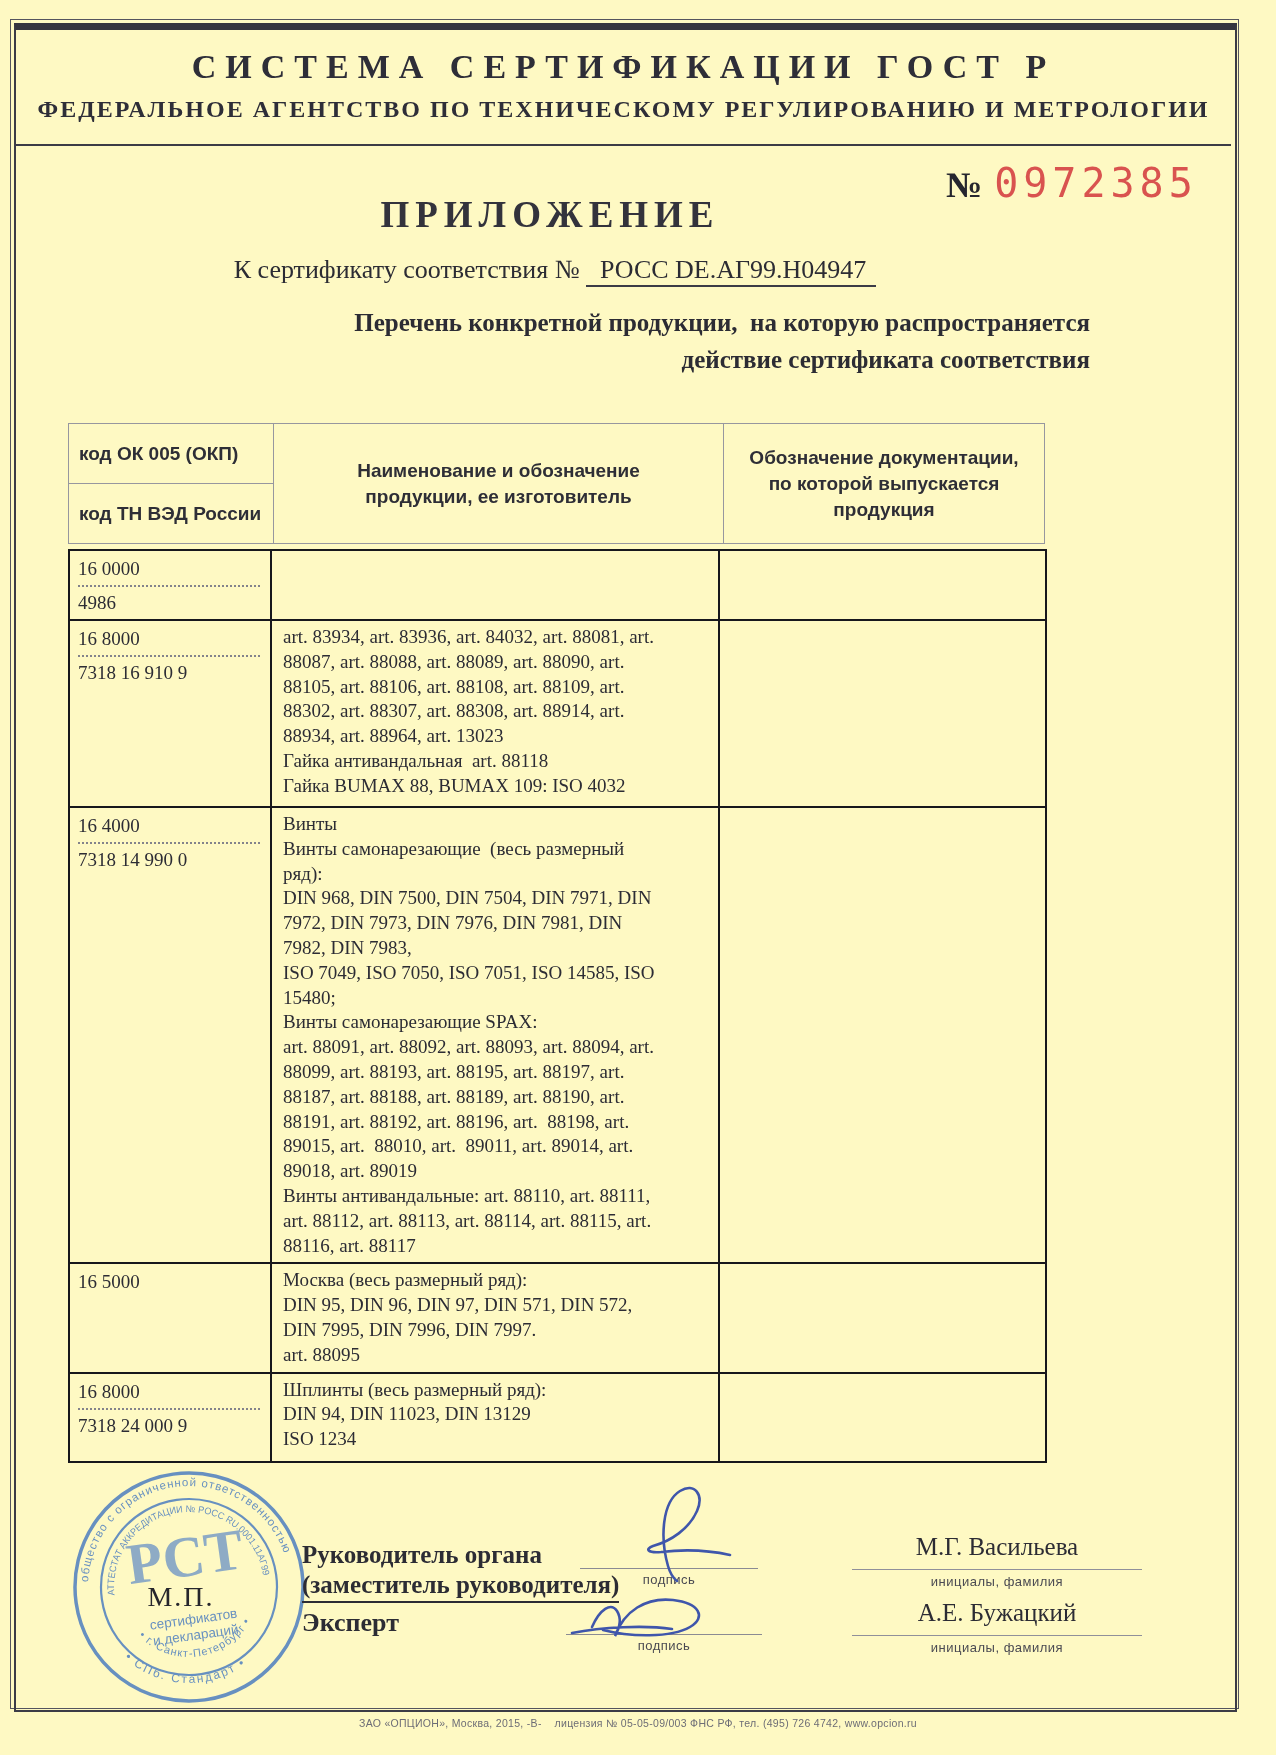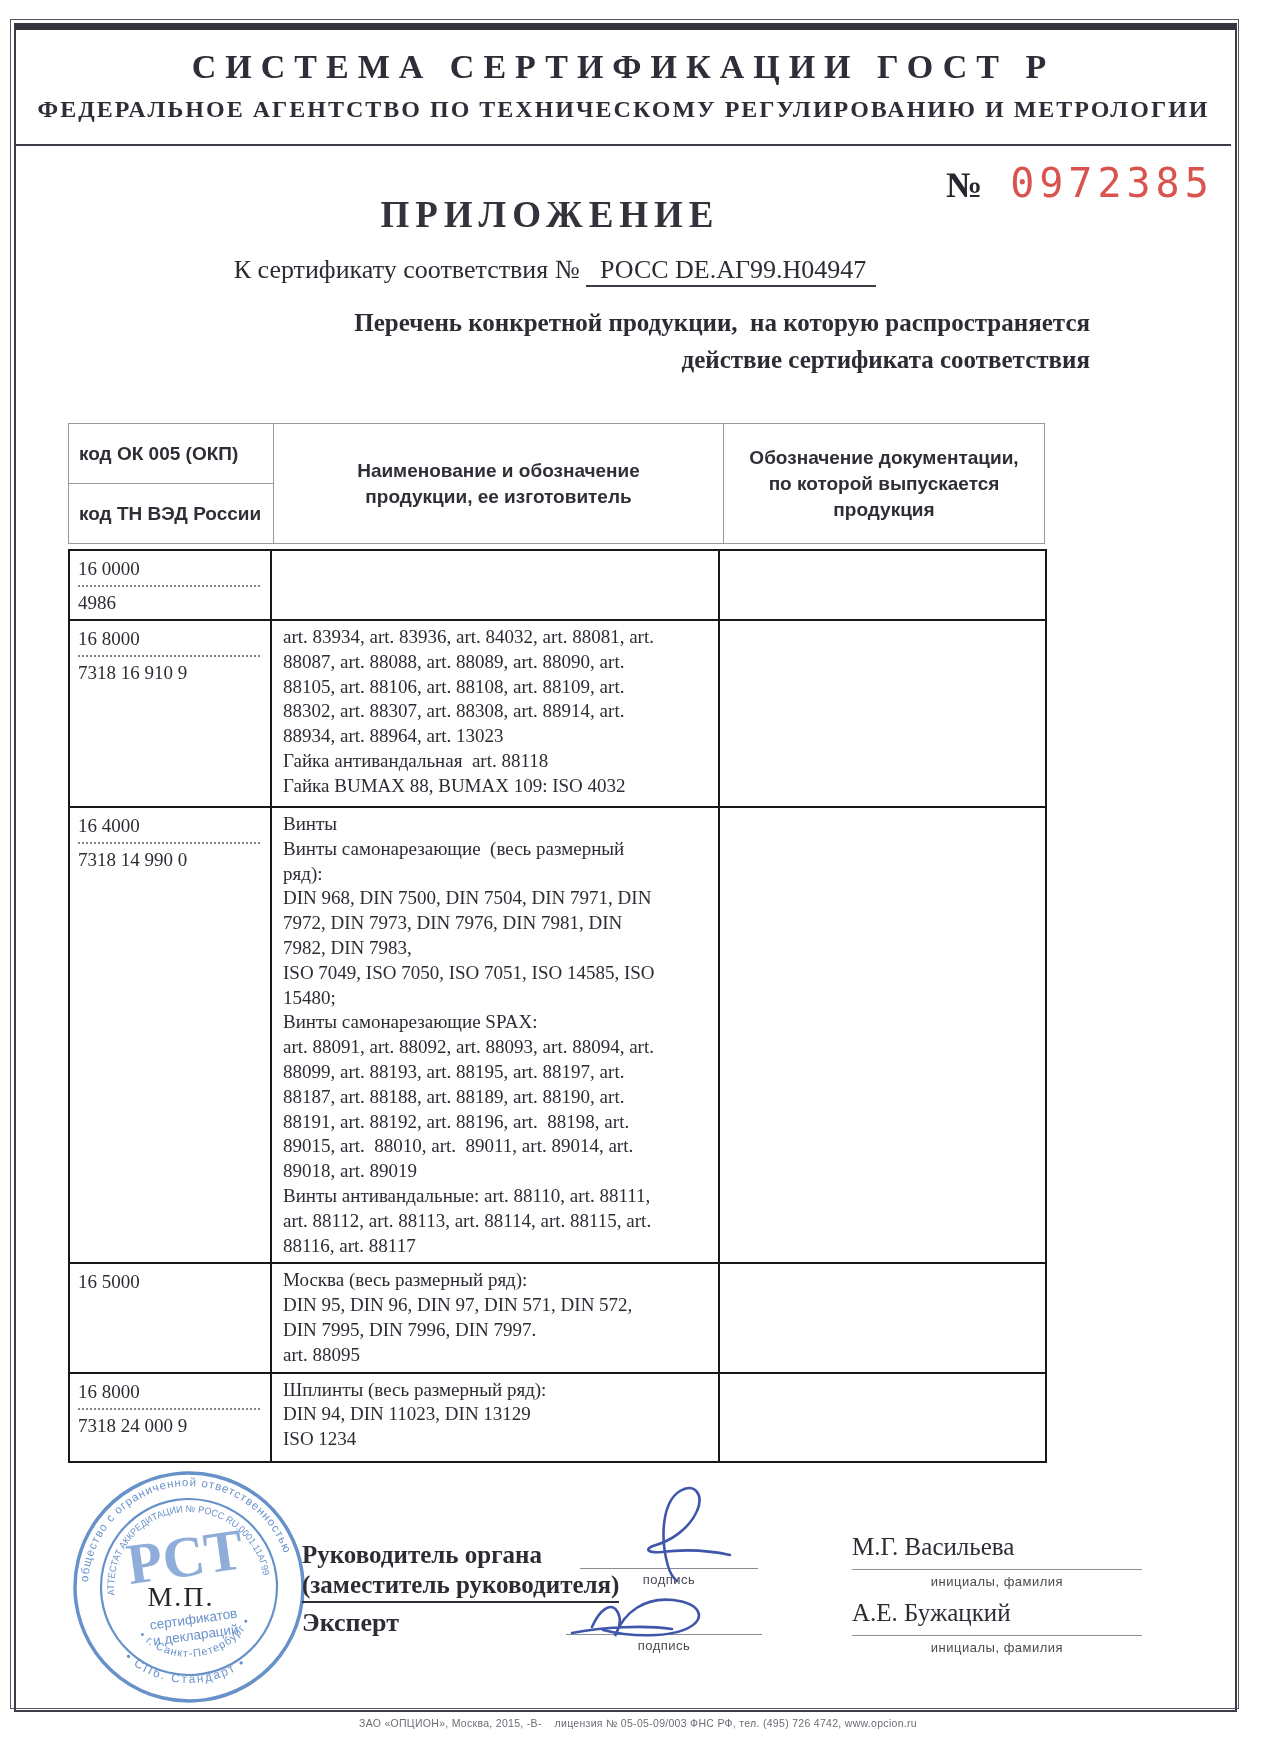--- a/index.html
+++ b/index.html
@@ -1,16 +1,16 @@
 <!DOCTYPE html>
 <html><head>
 <meta charset="utf-8">
 <style>
   html,body{margin:0;padding:0;background:#d8dde0;}
-  .page{position:relative;width:1276px;height:1755px;background:#ffffff;overflow:hidden;
+  .page{position:relative;width:1276px;height:1755px;background:#fef9c3;overflow:hidden;
         font-family:"Liberation Serif",serif;color:#2c2c34;}
   
   .frame-outer{position:absolute;left:10px;top:19px;width:1227px;height:1688px;
                border:1.5px solid #55555e;}
   .frame-inner{position:absolute;left:14px;top:23px;width:1219px;height:1680px;
                border-left:2px solid #3c3c46;border-right:2px solid #3c3c46;
                border-bottom:2px solid #3c3c46;border-top:7px solid #35353f;}
   
   .header-box{position:absolute;left:16px;top:30px;width:1215px;height:114px;
               border-bottom:2px solid #3c3c46;text-align:center;}
@@ -50,42 +50,42 @@
   .stamp{position:absolute;left:66px;top:1464px;width:246px;height:246px;opacity:.85;}
   .mp-mark{position:absolute;left:136px;top:1581px;width:90px;text-align:center;
            font-size:28px;color:#26262c;letter-spacing:2px;}
   
   .role1{position:absolute;left:302px;top:1532px;font-size:25px;font-weight:bold;color:#2c2c34;line-height:30px;margin-top:8px;}
   .role1 .u{border-bottom:2.5px solid #2c2c34;padding-bottom:1px;}
   .role2{position:absolute;left:302px;top:1608px;font-size:26px;font-weight:bold;color:#2c2c34;}
   .sigline{position:absolute;border-bottom:1.5px solid #8b8b93;}
   .sig-caption{position:absolute;font-family:"Liberation Sans",sans-serif;font-size:13px;
                color:#4a4a52;text-align:center;letter-spacing:.5px;}
-  .name{position:absolute;font-size:25px;color:#2c2c34;text-align:left;}
+  .name{position:absolute;font-size:25px;color:#2c2c34;text-align:center;}
   .name-line{position:absolute;border-bottom:1.5px solid #90909a;}
   .sig-svg{position:absolute;left:540px;top:1455px;width:260px;height:230px;}
   
   .footer{position:absolute;left:0;top:1717px;width:1276px;text-align:center;
           font-family:"Liberation Sans",sans-serif;font-size:10.5px;color:#6d6d76;letter-spacing:.3px;}
 </style>
 </head>
 <body>
 
 <div class="page">
   <div class="frame-outer"></div>
   <div class="frame-inner"></div>
 
   <div class="header-box">
     <div class="org1">СИСТЕМА СЕРТИФИКАЦИИ ГОСТ Р</div>
     <div class="org2">ФЕДЕРАЛЬНОЕ АГЕНТСТВО ПО ТЕХНИЧЕСКОМУ РЕГУЛИРОВАНИЮ И МЕТРОЛОГИИ</div>
   </div>
 
   <div class="doc-number">
     <span class="no">№</span>
-    <span class="val" style="color:#d9534f;margin-left:16px;">0972385</span>
+    <span class="val" style="color:#d9534f;">0972385</span>
   </div>
 
   <div class="page-title">ПРИЛОЖЕНИЕ</div>
 
   <div class="cert-line">
     <span>К сертификату соответствия №</span>
     <span class="val">РОСС DE.АГ99.Н04947</span>
   </div>
 
   <div class="purpose">

